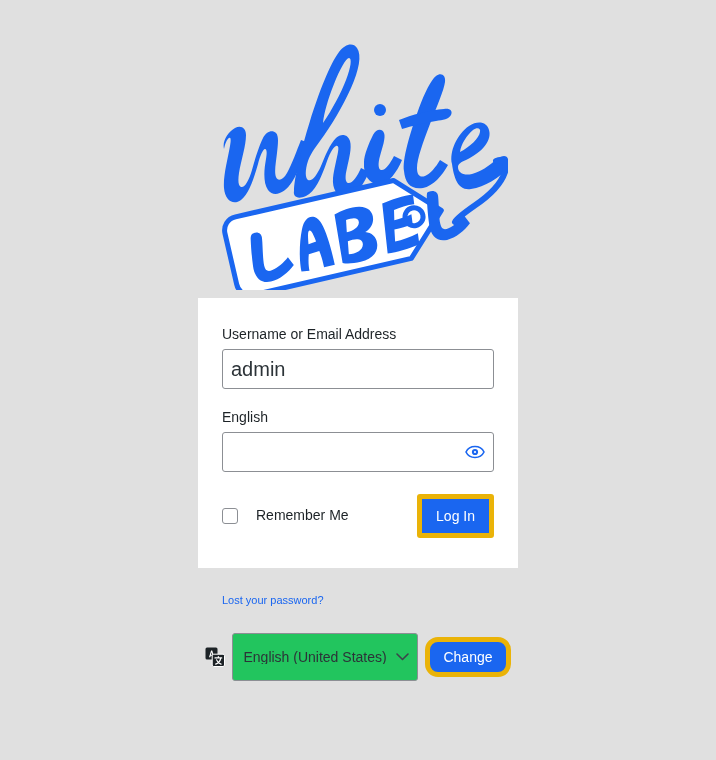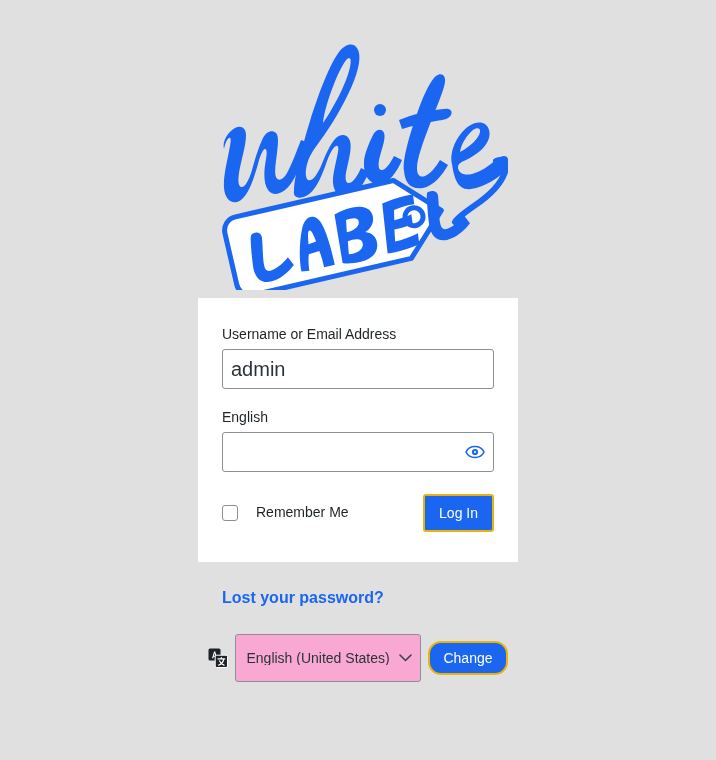--- a/index.html
+++ b/index.html
@@ -120,44 +120,43 @@
   }
   .remember-label {
     font-size: 14px;
     color: #1d2327;
     line-height: 1;
   }
 
   .btn-primary {
     background: #1a66f0;
     color: #ffffff;
-    border: 2px solid #eab308;
+    border: 5px solid #eab308;
     border-radius: 3px;
     font-size: 14px;
     line-height: 1;
     padding: 10px 14px;
     cursor: pointer;
     font-family: "Liberation Sans", sans-serif;
     white-space: nowrap;
   }
 
   
   .nav-links {
     width: 320px;
     box-sizing: border-box;
     padding: 0 24px;
     margin-top: 24px;
   }
   .nav-links a {
     display: block;
     color: #1a66f0;
-    font-size: 16px;
+    font-size: 11px;
     text-decoration: none;
     line-height: 1.5;
-    font-weight: bold;
   }
   .nav-links a + a { margin-top: 21px; }
 
   
   .lang-switcher {
     display: flex;
     align-items: center;
     gap: 7px;
     margin-top: 24px;
   }
@@ -168,21 +167,21 @@
     display: inline-flex;
     align-items: center;
   }
   .lang-select {
     appearance: none;
     -webkit-appearance: none;
     box-sizing: border-box;
     height: 48px;
     font-size: 14px;
     color: #2c3338;
-    background: #f9a8d4;
+    background: #22c55e;
     border: 1px solid #8c8f94;
     border-radius: 3px;
     padding: 0 30px 0 10px;
     font-family: "Liberation Sans", sans-serif;
     line-height: 1;
     cursor: pointer;
     outline: none;
   }
   .select-arrow {
     position: absolute;

